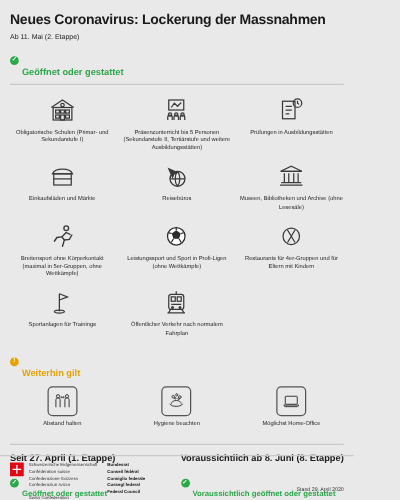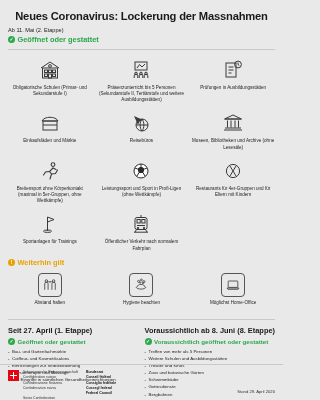--- a/index.html
+++ b/index.html
@@ -8,32 +8,32 @@
     background:#e9e9e9;
     font-family:"Liberation Sans", sans-serif;
     color:#1a1a1a;
     overflow:hidden;
   }
   .page{position:relative;width:283px;height:400px;box-sizing:border-box;}
 
   
   .title{
     font-size:11.2px;font-weight:bold;letter-spacing:-0.2px;
-    padding:10px 8px 0 8px;line-height:1.15;text-align:center;
+    padding:10px 8px 0 8px;line-height:1.15;
   }
   .subtitle{
     font-size:5.6px;padding:4px 8px 0 8px;color:#222;
   }
   .status-line{
     display:flex;align-items:center;gap:2.5px;
     padding:2px 8px 0 8px;
   }
   .status-line.green .status-text{color:#2aa84a;}
   .status-line.amber .status-text{color:#e8a200;}
-  .status-text{font-size:7.4px;font-weight:bold;}
+  .status-text{font-size:7.4px;font-weight:bold;margin-top:18px;}
   .badge{
     width:7px;height:7px;border-radius:50%;
     display:inline-flex;align-items:center;justify-content:center;
     font-size:5px;color:#fff;font-weight:bold;flex:0 0 auto;
   }
   .badge.green{background:#2aa84a;}
   .badge.amber{background:#e8a200;}
   .badge .glyph{line-height:1;transform:translateY(-0.2px);font-size:5px;}
 
   .rule{height:1px;background:#c9c9c9;margin:5px 8px 0 8px;}

